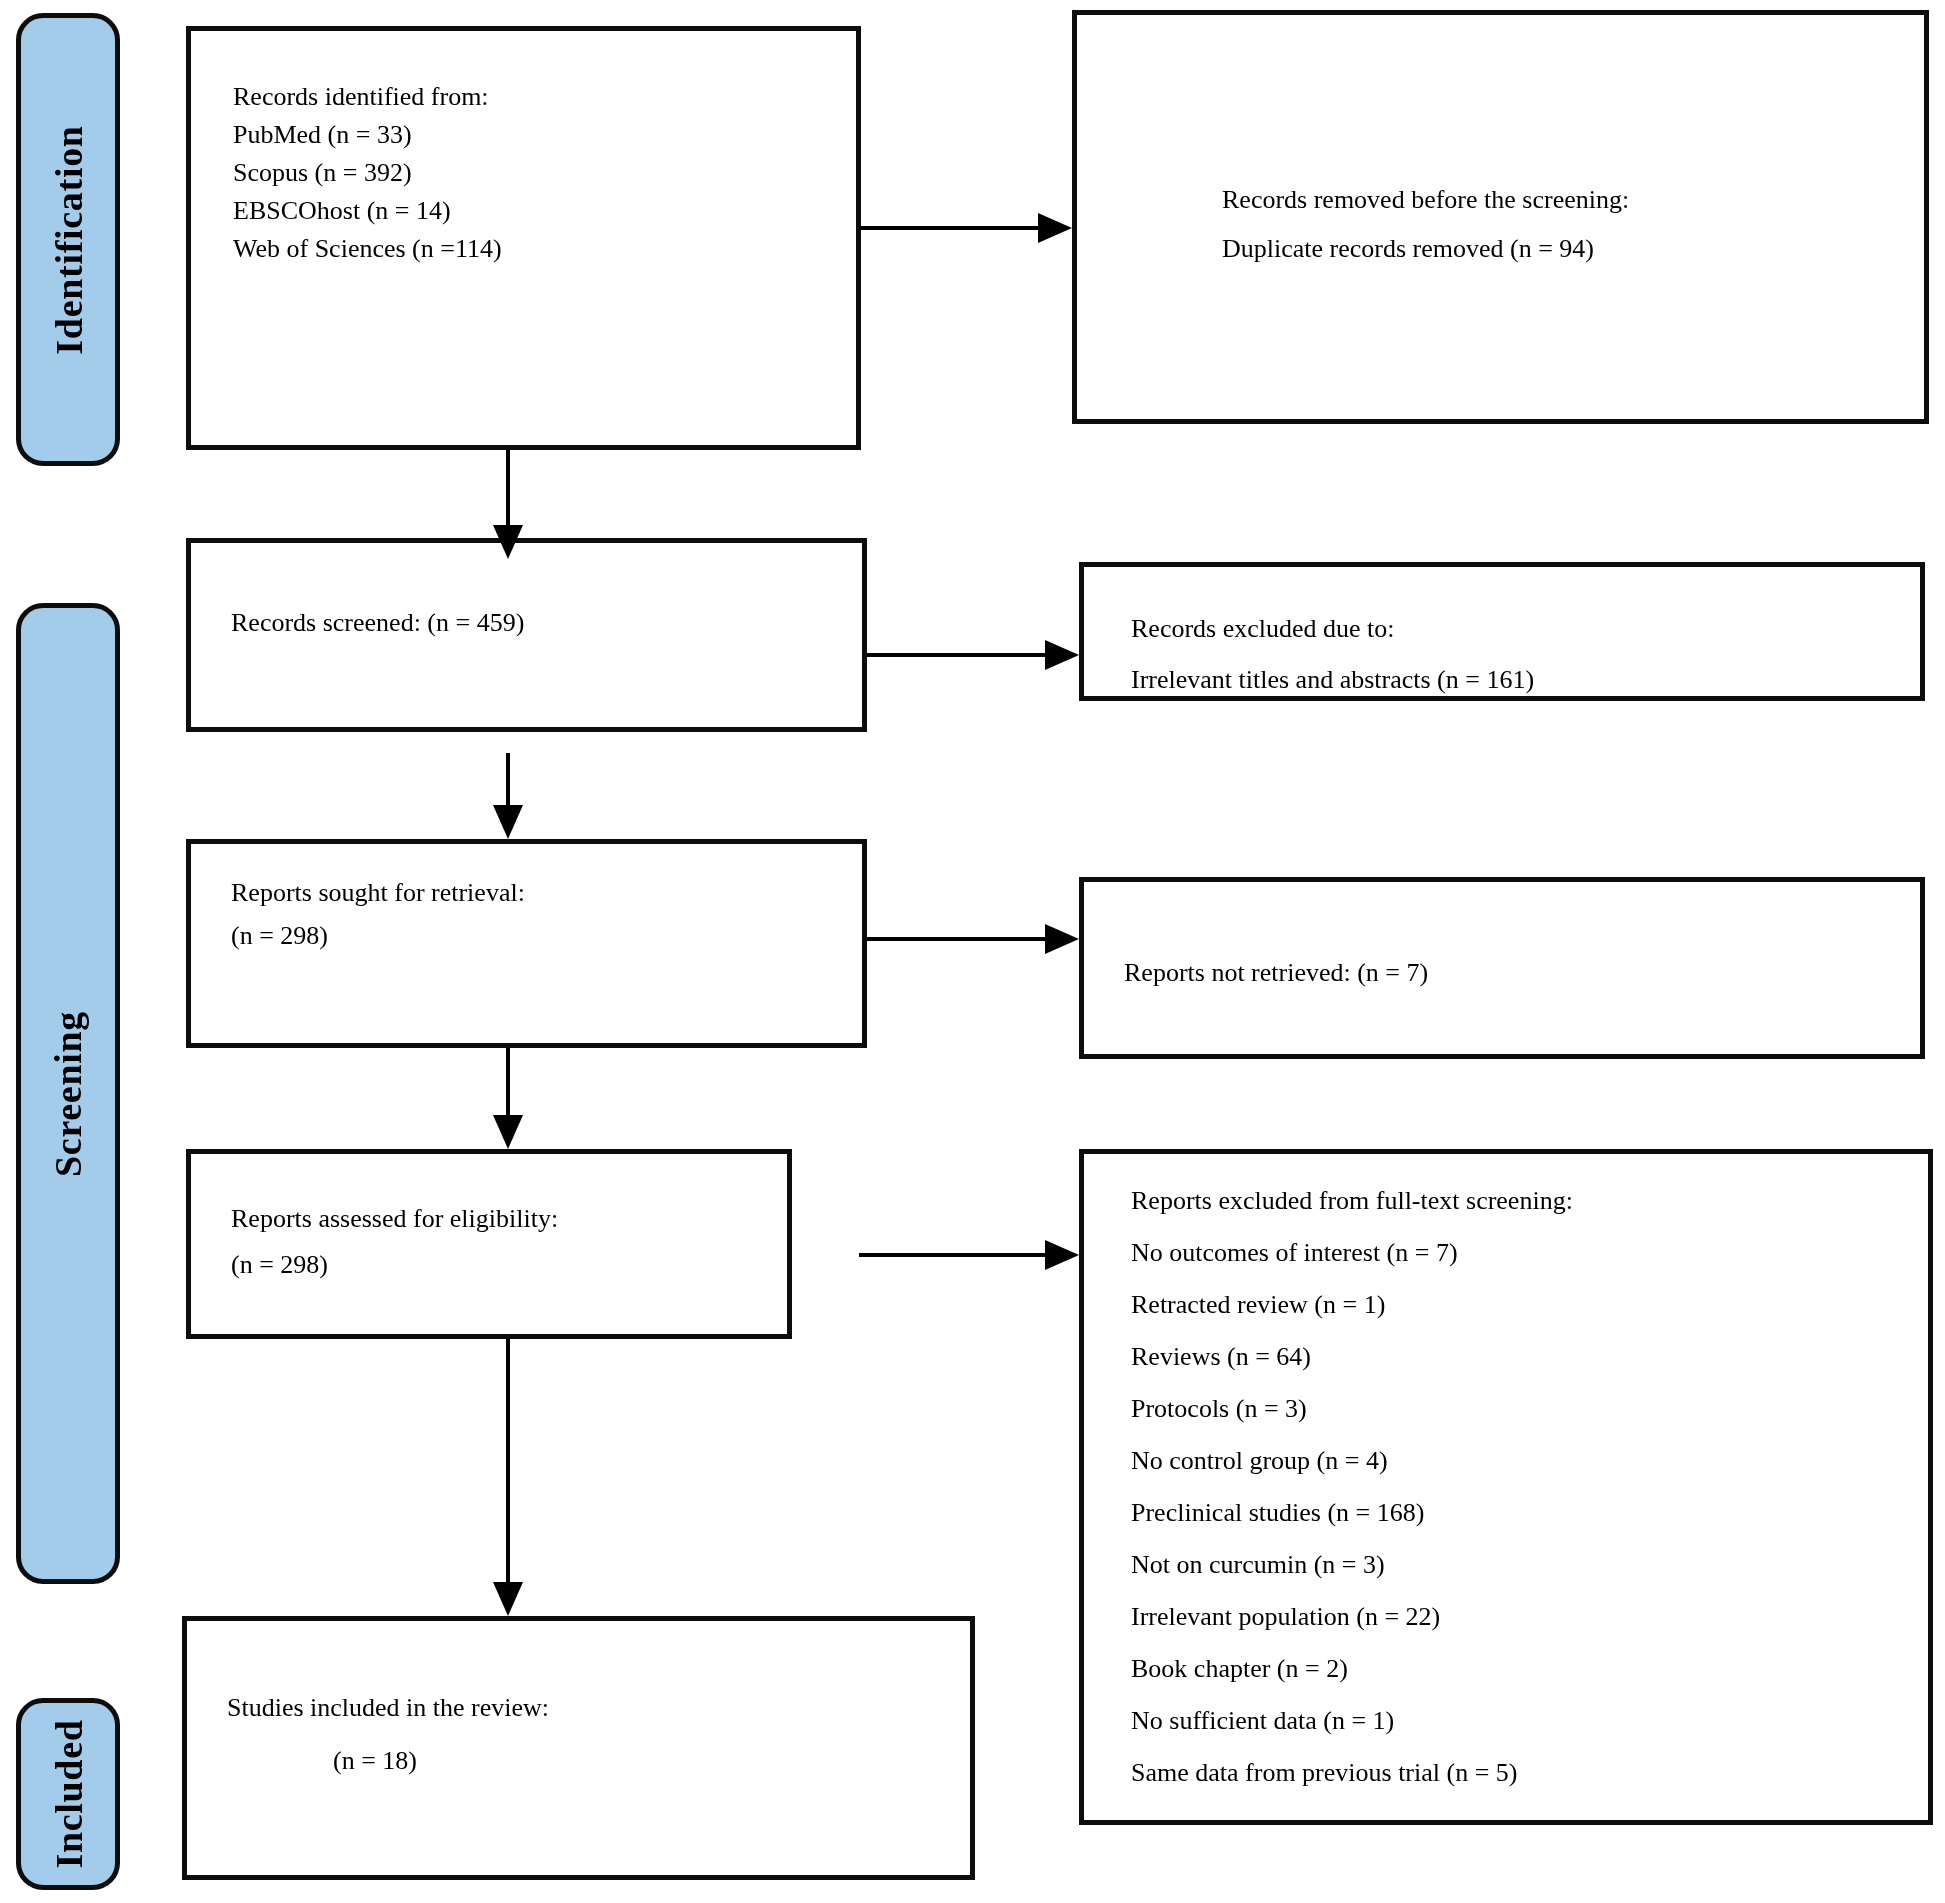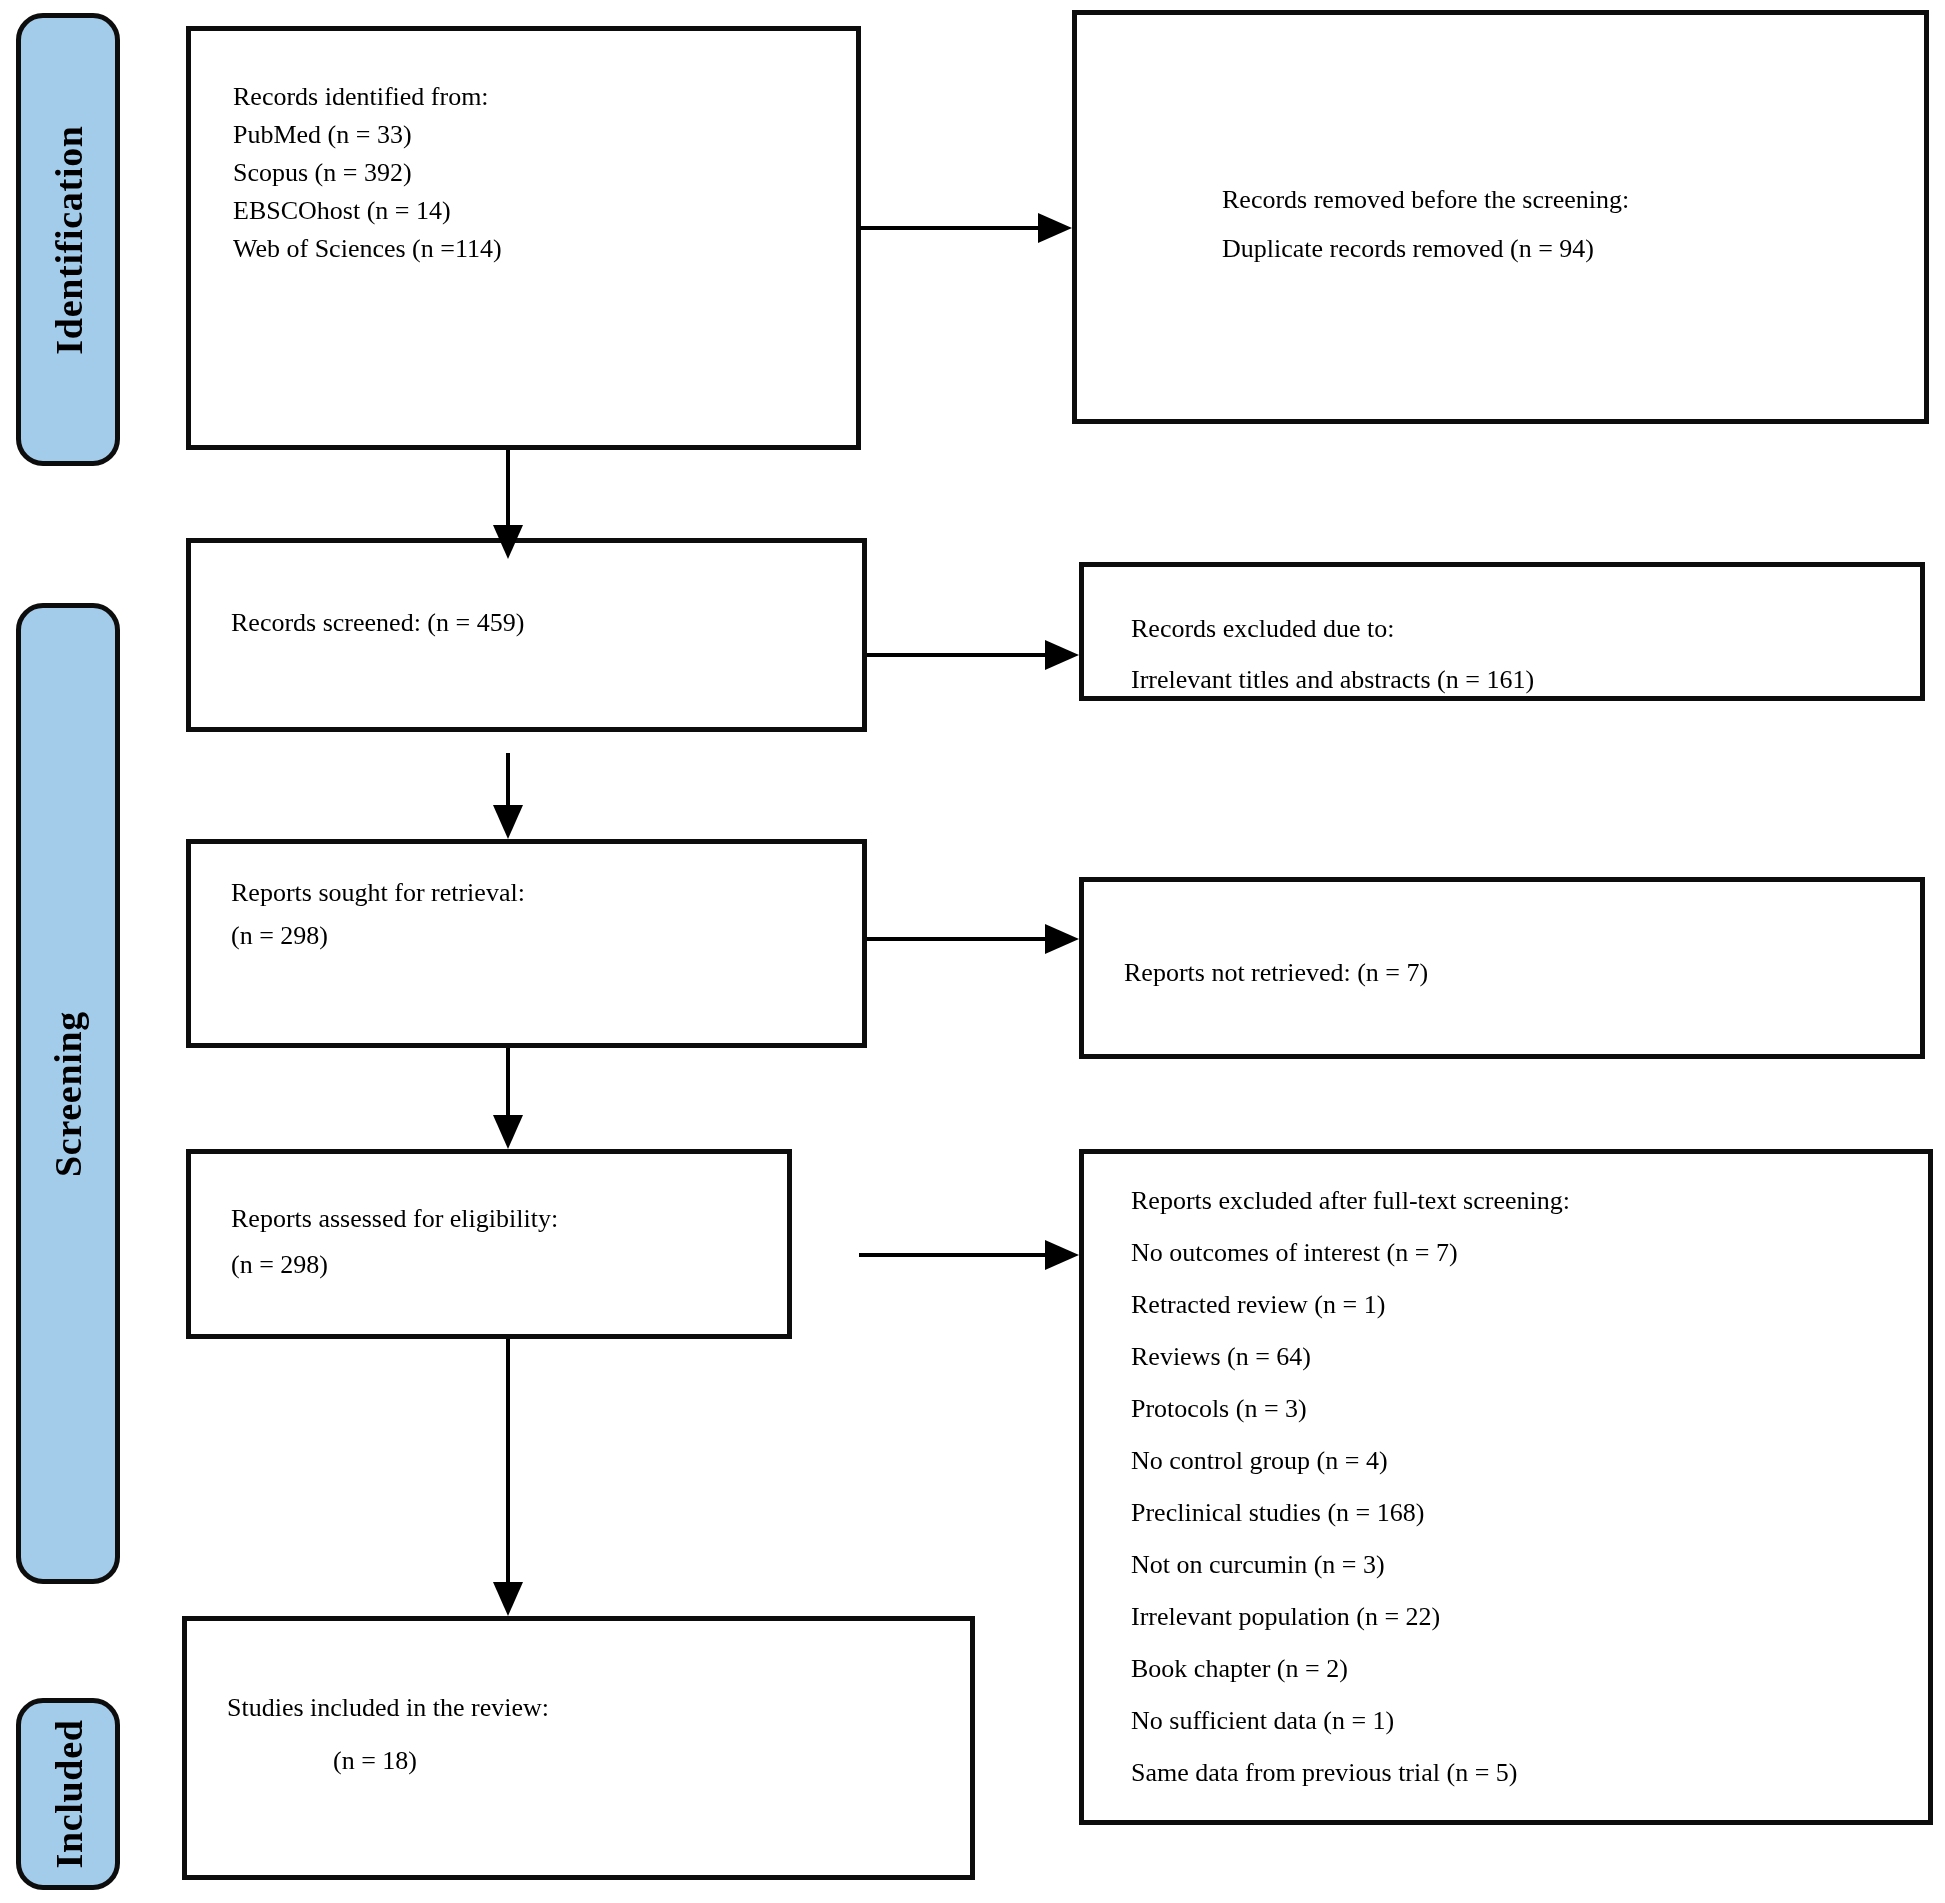--- a/index.html
+++ b/index.html
@@ -101,21 +101,21 @@
   <div class="box" id="box-r2">
     <div class="line">Records excluded due to:</div>
     <div class="line">Irrelevant titles and abstracts (n = 161)</div>
   </div>
 
   <div class="box" id="box-r3">
     <div class="line">Reports not retrieved: (n = 7)</div>
   </div>
 
   <div class="box" id="box-r4">
-    <div class="line">Reports excluded after full-text screening:</div>
+    <div class="line">Reports excluded from full-text screening:</div>
     <div class="line">No outcomes of interest (n = 7)</div>
     <div class="line">Retracted review (n = 1)</div>
     <div class="line">Reviews (n = 64)</div>
     <div class="line">Protocols (n = 3)</div>
     <div class="line">No control group (n = 4)</div>
     <div class="line">Preclinical studies (n = 168)</div>
     <div class="line">Not on curcumin (n = 3)</div>
     <div class="line">Irrelevant population (n = 22)</div>
     <div class="line">Book chapter (n = 2)</div>
     <div class="line">No sufficient data (n = 1)</div>

